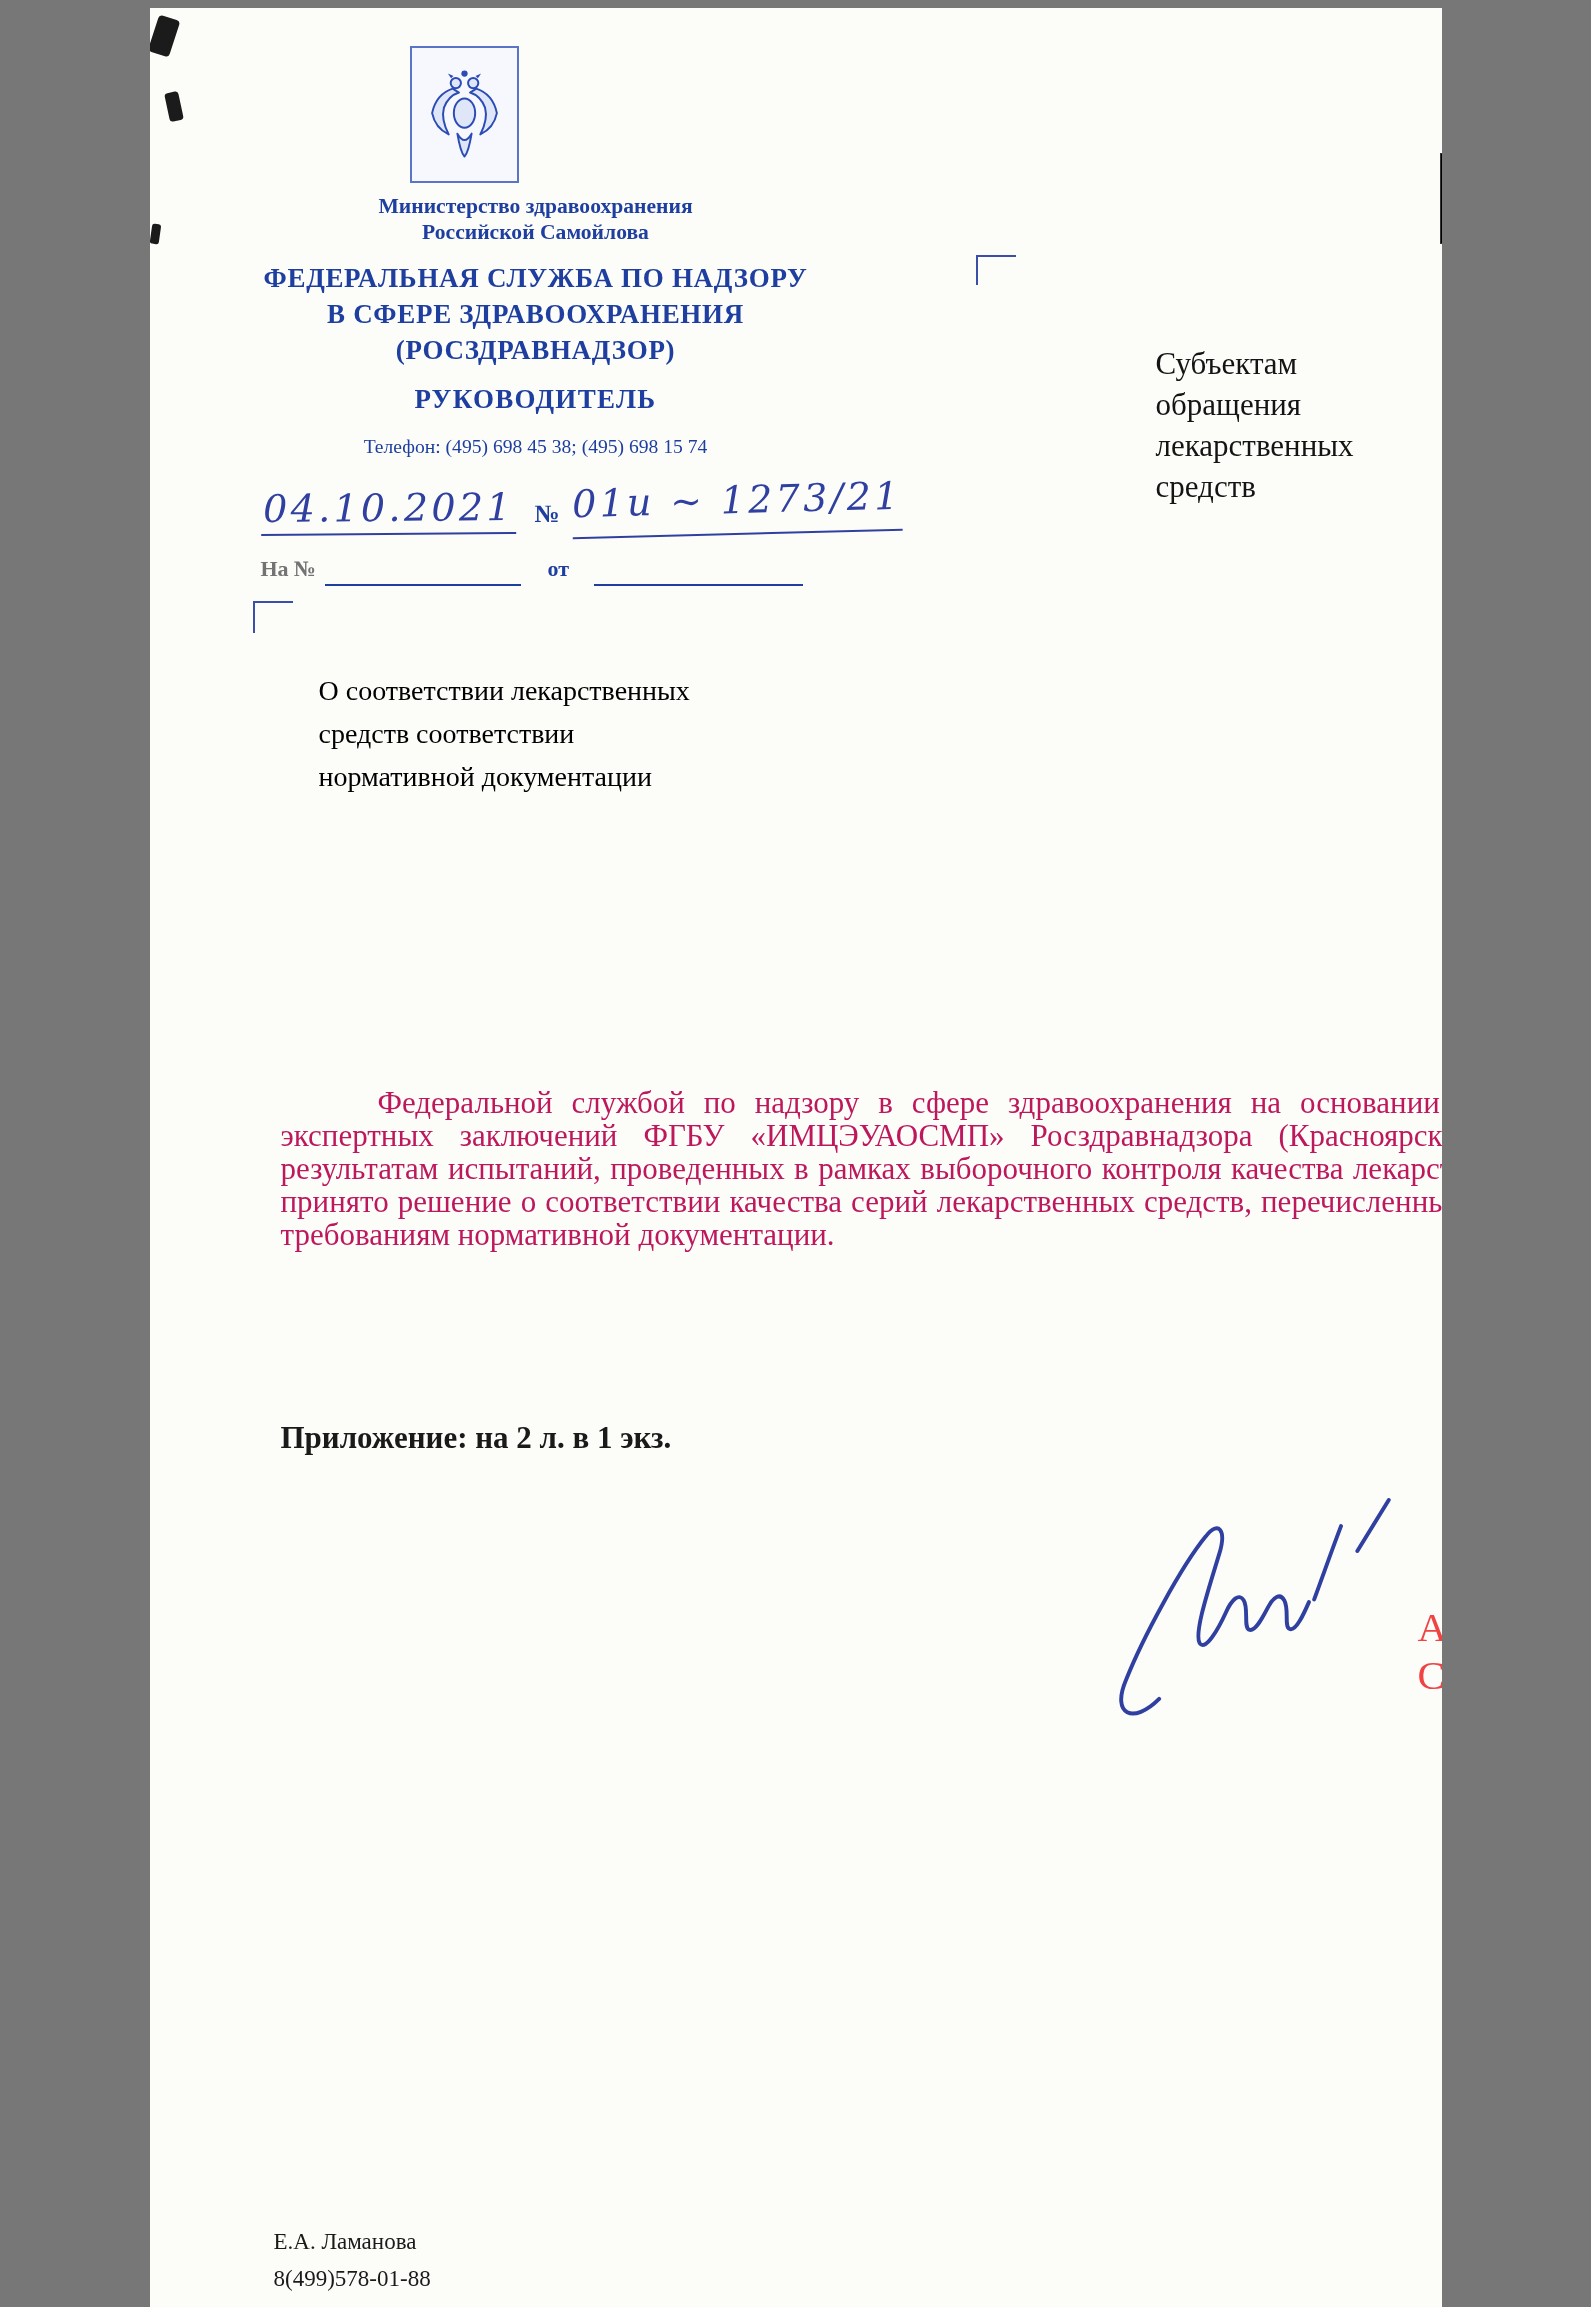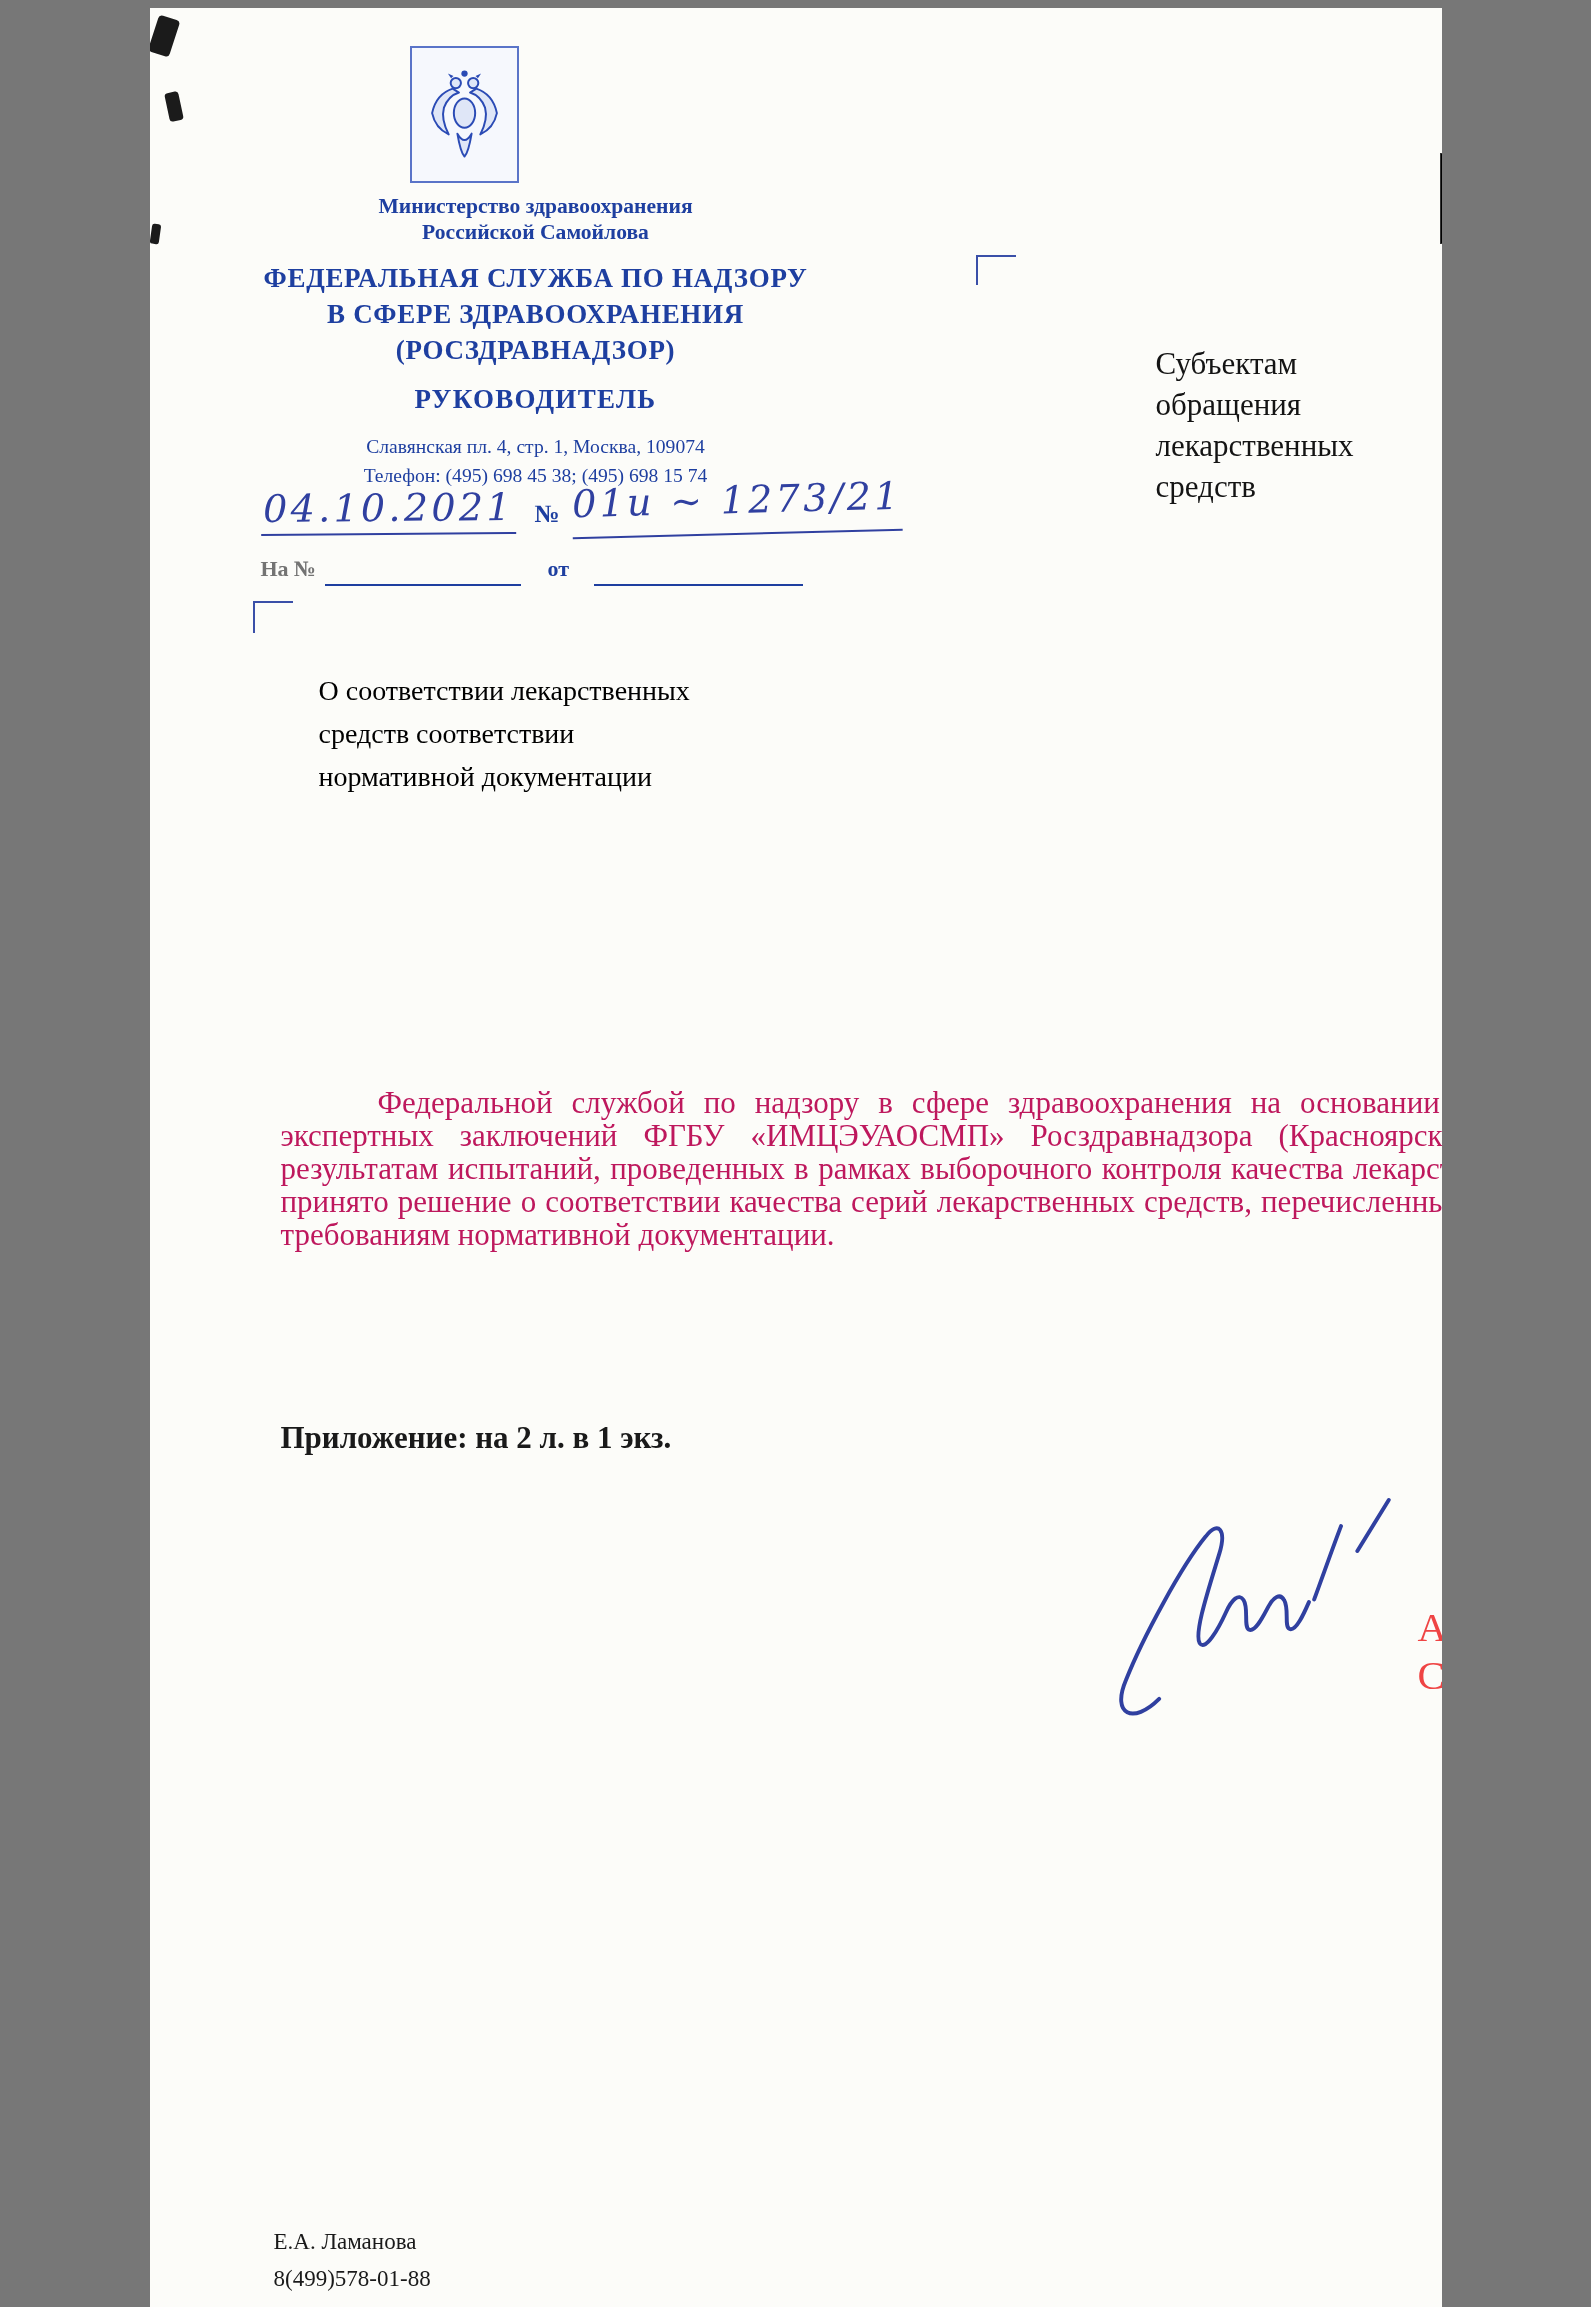--- a/index.html
+++ b/index.html
@@ -125,21 +125,20 @@
       <div>Министерство здравоохранения</div>
       <div>Российской Самойлова</div>
     </div>
     <div class="service">
       <div>ФЕДЕРАЛЬНАЯ СЛУЖБА ПО НАДЗОРУ</div>
       <div>В СФЕРЕ ЗДРАВООХРАНЕНИЯ</div>
       <div>(РОСЗДРАВНАДЗОР)</div>
     </div>
     <div class="position">РУКОВОДИТЕЛЬ</div>
     <div class="addr">
-      <div>Славянская пл. 4, стр. 1, Москва, 109074</div>
       <div>Телефон: (495) 698 45 38; (495) 698 15 74</div>
     </div>
   </div>
 
   <div class="abs date-line hand">04.10.2021</div>
   <div class="abs num-label">№</div>
   <div class="abs num-line hand">01и ~ 1273/21</div>
 
   <div class="abs reply-row">На №</div>
   <div class="abs reply-blank1"></div>

